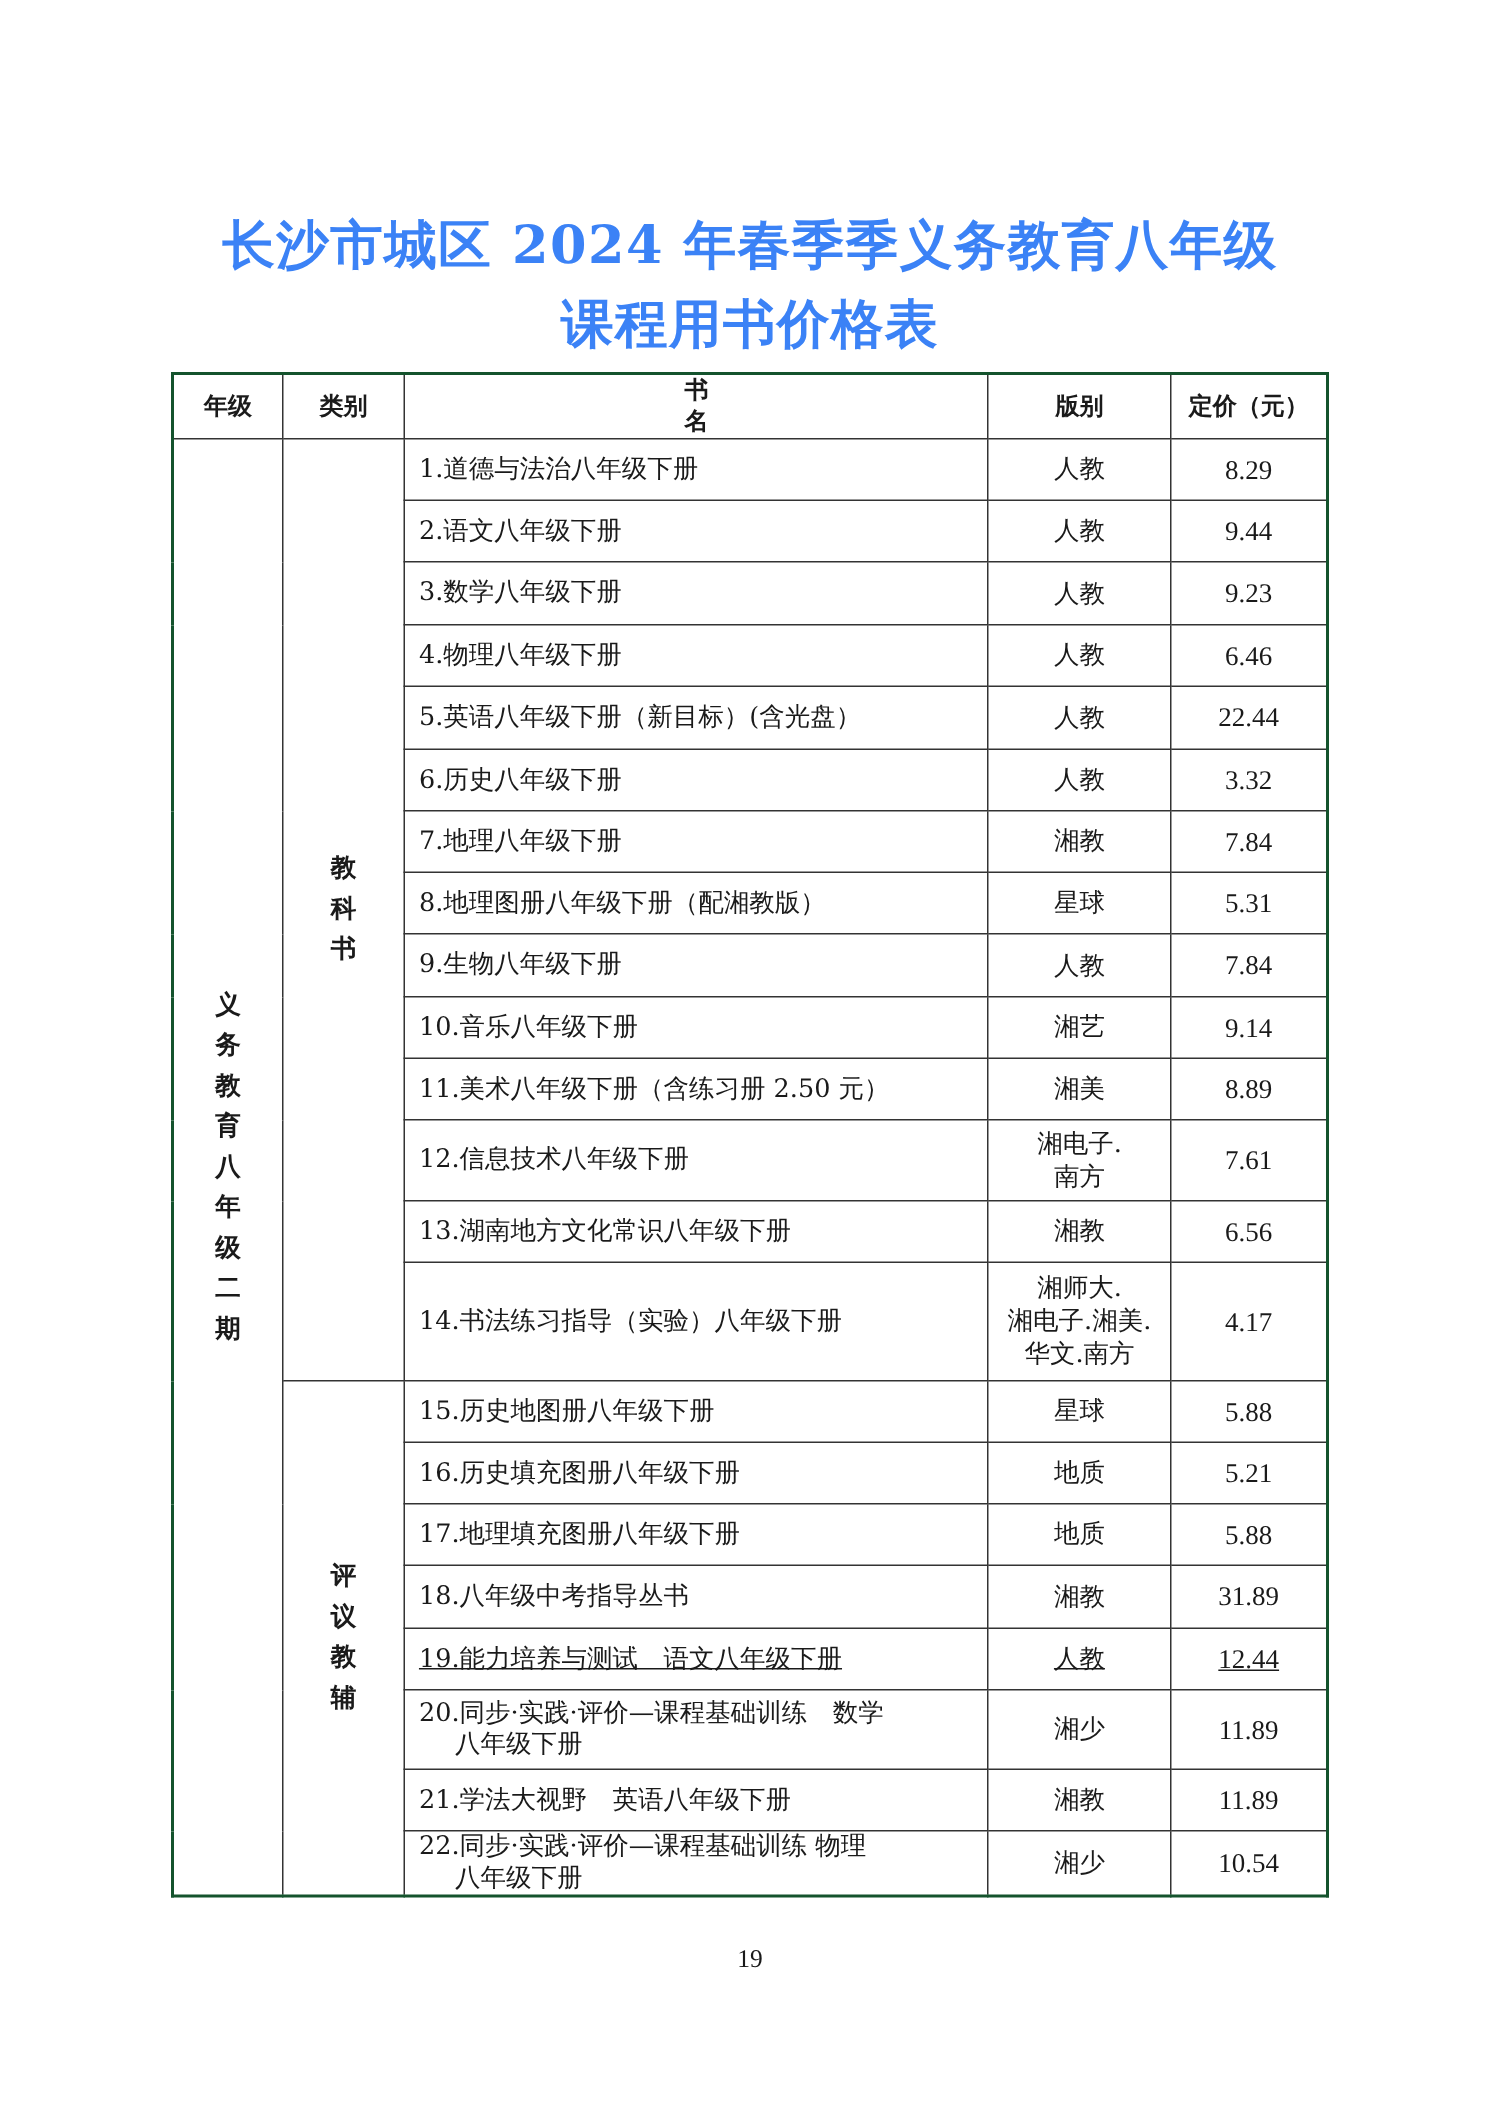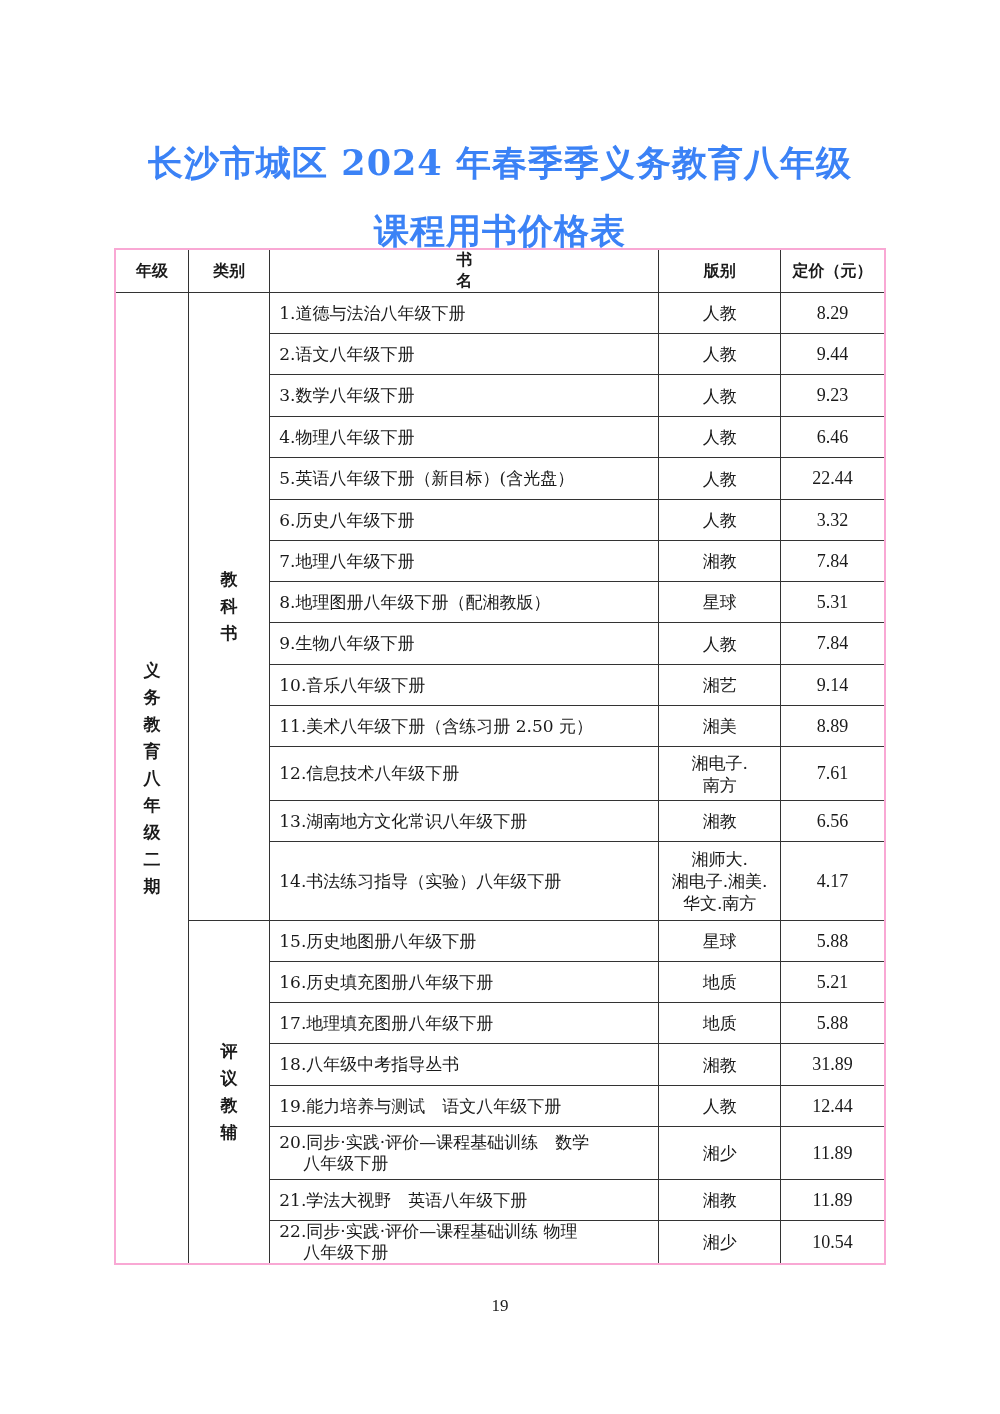--- a/index.html
+++ b/index.html
@@ -1,26 +1,26 @@
 <!DOCTYPE html>
 <html><head>
 <meta charset="utf-8">
 <style>
   html, body { margin: 0; padding: 0; background: #ffffff; }
   body { width: 1000px; height: 1414px; position: relative; overflow: hidden;
          font-family: "DejaVu Serif", "Liberation Serif", serif; color: #1a1a1a; }
   .title { position: absolute; left: 0; width: 1000px; text-align: center;
            font-weight: bold; font-size: 35px; letter-spacing: 1px; color: #3b82f6; }
   .title.l1 { top: 140px; }
-  .title.l2 { top: 208px; }
+  .title.l2 { top: 193px; }
   table { position: absolute; left: 114px; top: 248px; border-collapse: collapse;
           table-layout: fixed; width: 772px; }
   td, th { border: 1px solid #333; padding: 0; font-weight: normal; font-size: 17px; }
   th { height: 40px; font-weight: bold; font-size: 16px; }
-  table { border: 2px solid #f9a8d4; }
+  table { border: 2px solid #14532d; }
   .c-grade { width: 73px; }
   .c-cat { width: 81px; }
   .c-name { width: 387px; }
   .c-pub { width: 121px; }
   .c-price { width: 104px; }
   .name { text-align: left; padding-left: 9px; line-height: 21px; }
   .name .cont { padding-left: 24px; display: block; }
   .pub { text-align: center; line-height: 22px; }
   .price { text-align: center; font-family: "Liberation Serif", serif; font-size: 18px; }
   .vert { text-align: center; vertical-align: middle; font-weight: bold; font-size: 17px; }
@@ -200,21 +200,21 @@
         </td>
         <td class="price">5.88</td>
       </tr>
       <tr style="height: 42px;">
         <td class="name"><span>18.八年级中考指导丛书</span></td>
         <td class="pub">
           <div>湘教</div>
         </td>
         <td class="price">31.89</td>
       </tr>
-      <tr style="height: 41px;">
+      <tr style="height: 41px; text-decoration: underline;">
         <td class="name"><span>19.能力培养与测试　语文八年级下册</span></td>
         <td class="pub">
           <div>人教</div>
         </td>
         <td class="price">12.44</td>
       </tr>
       <tr style="height: 53px; margin-left: 29px;">
         <td class="name"><span>20.同步·实践·评价—课程基础训练　数学</span><span class="cont">八年级下册</span></td>
         <td class="pub">
           <div>湘少</div>

